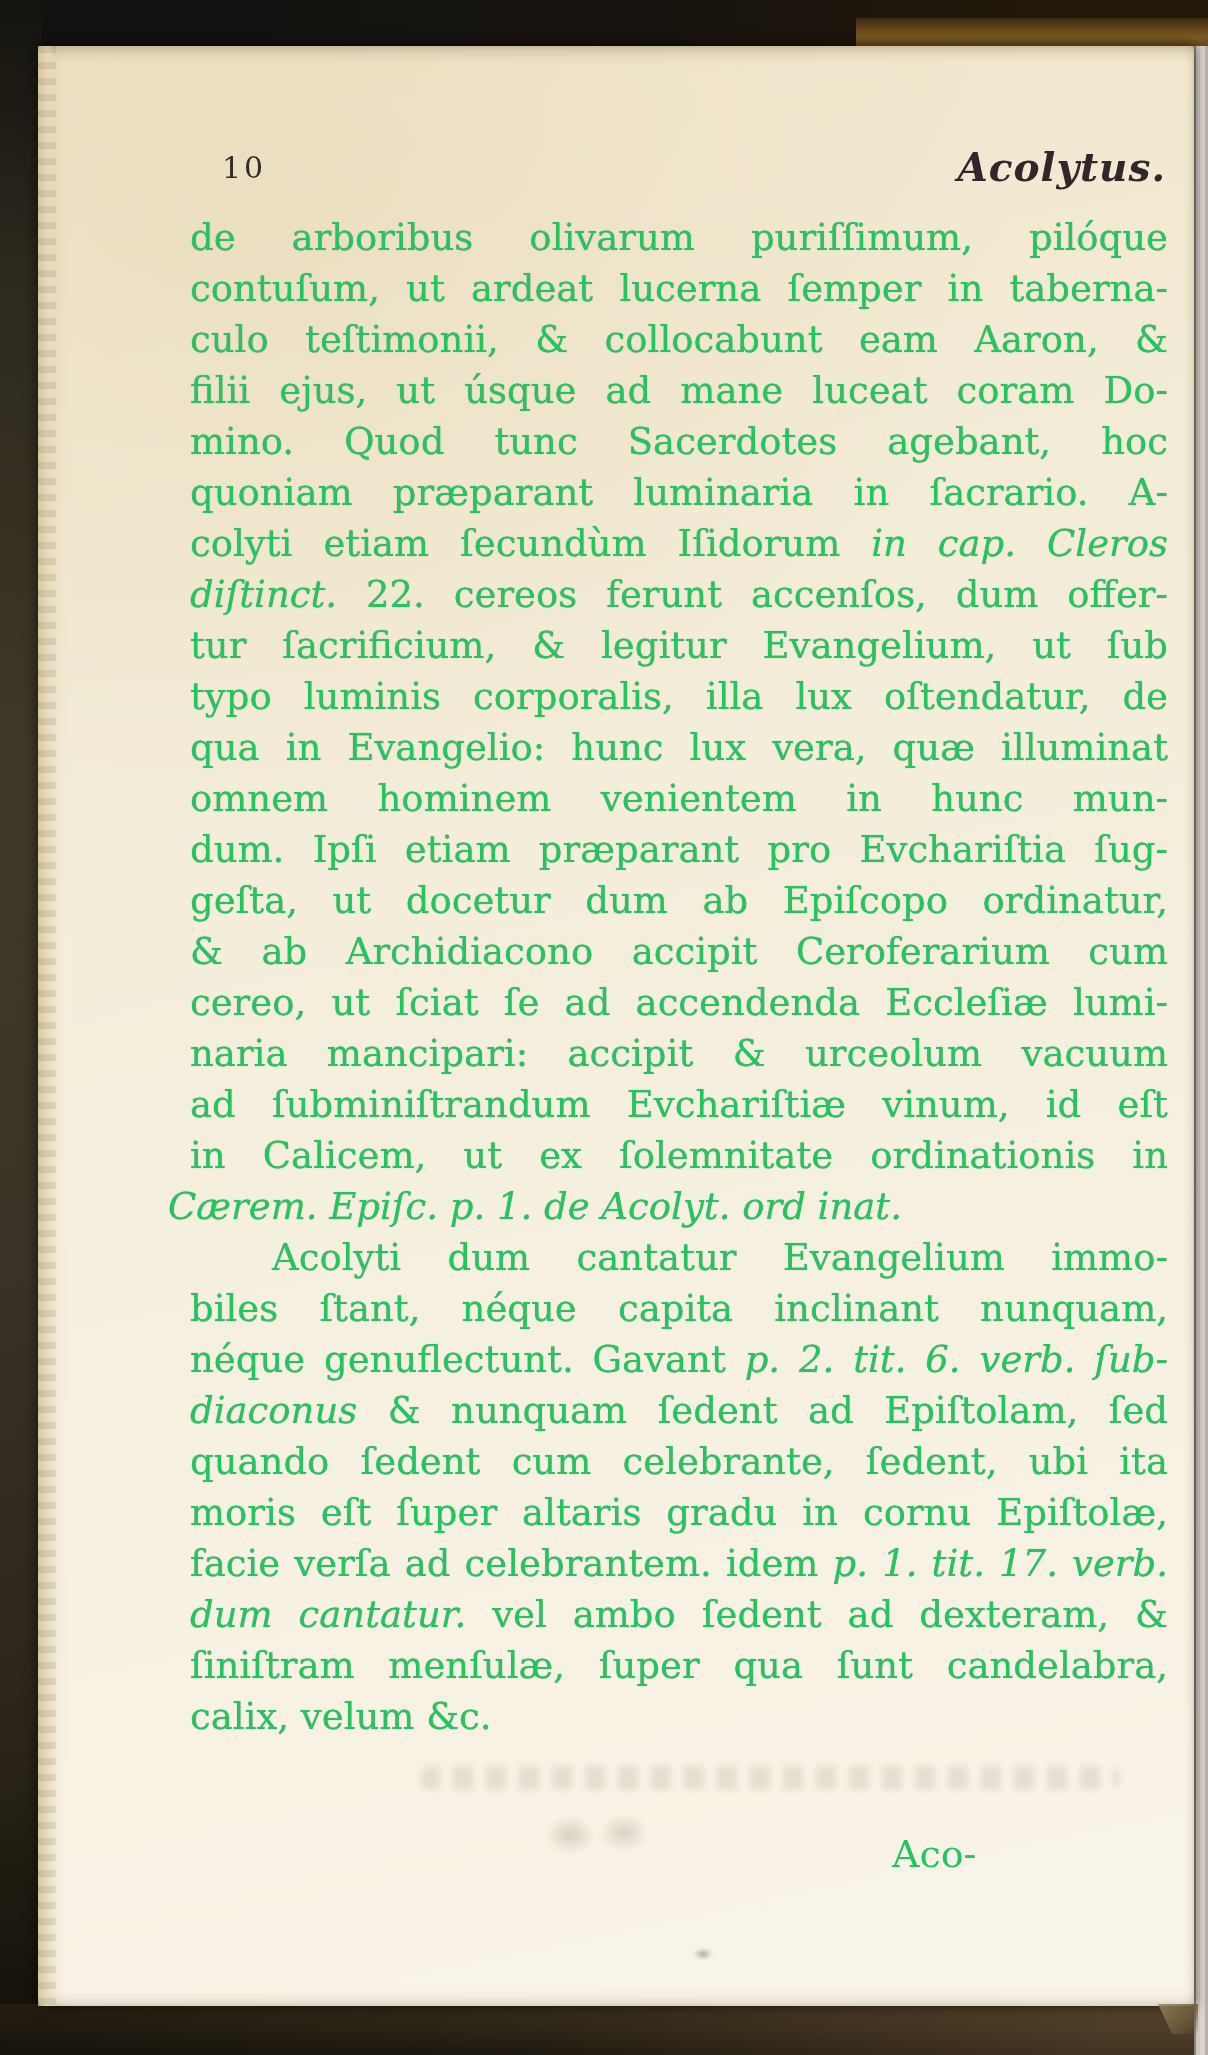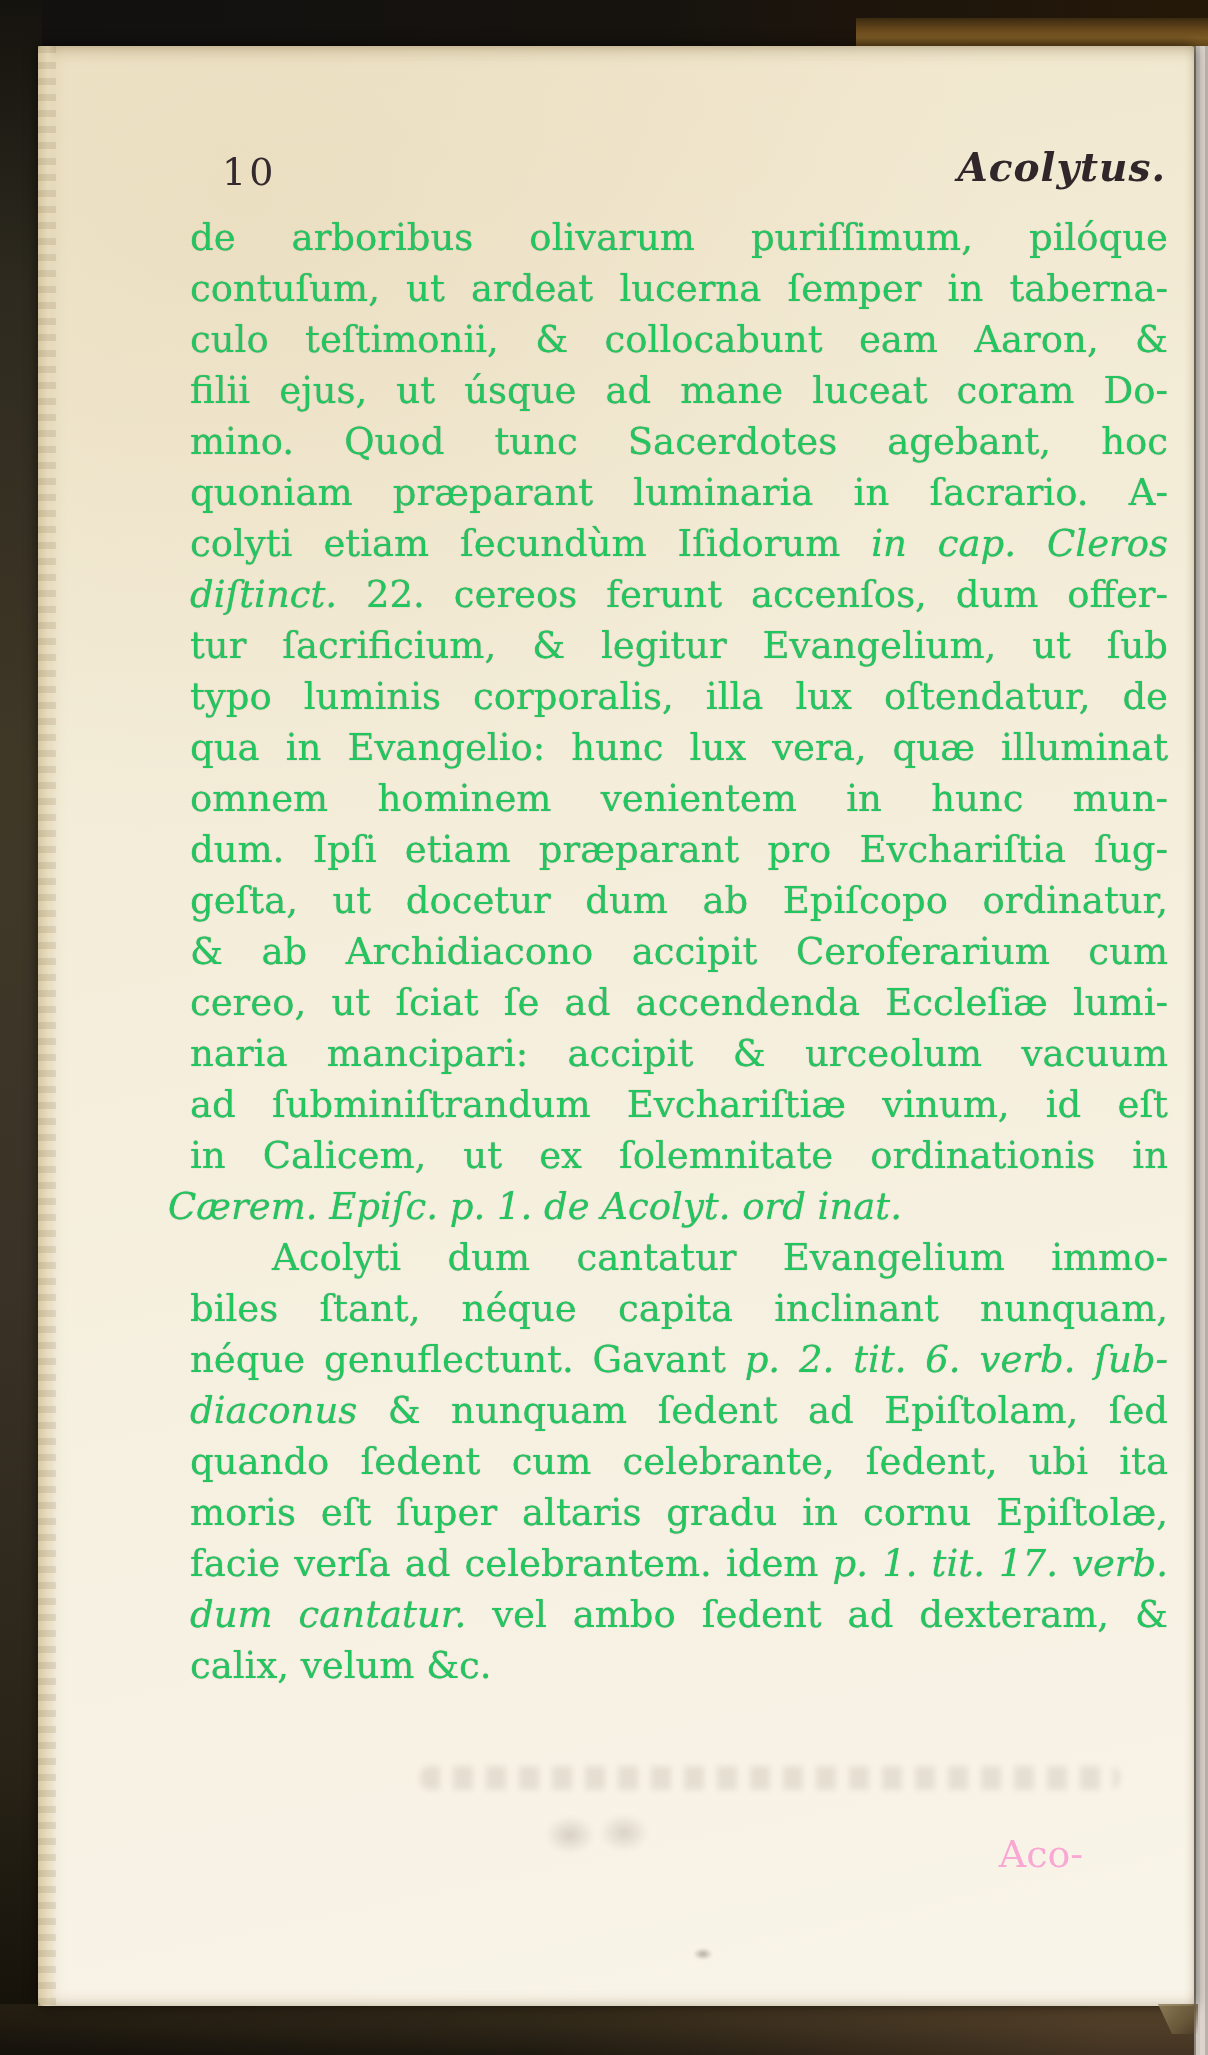--- a/index.html
+++ b/index.html
@@ -53,40 +53,40 @@
   .deckle{
     position:absolute;left:38px;top:46px;width:18px;height:1960px;
     background:
       repeating-linear-gradient(180deg, rgba(120,95,55,.18) 0 7px, rgba(0,0,0,0) 7px 16px),
       linear-gradient(90deg,#d9cba6 0%,#e9dec0 55%,rgba(0,0,0,0) 100%);
     opacity:.8;
   }
   
   .folio{
     position:absolute;left:222px;top:150px;
-    font-size:38px;color:#342a2e;letter-spacing:3px;
+    font-size:30px;color:#342a2e;letter-spacing:3px;
   }
   .running-header{
     position:absolute;left:186px;top:144px;width:980px;
     text-align:right;font-size:39px;font-style:italic;font-weight:bold;
     color:#31272b;letter-spacing:1px;
   }
   .body-text{
     position:absolute;left:190px;top:212px;width:978px;
     font-size:37px;line-height:51px;color:#22c55e;
     text-shadow:0 0 1px rgba(46,36,41,.45);
   }
   .line{white-space:normal;}
   .line.j{text-align:justify;text-align-last:justify;}
   .line.indent{padding-left:82px;}
   .line.hang{margin-left:-22px;}
   .it{font-style:italic;margin-top:12px;}
   .catchword{
-    position:absolute;left:966px;top:1832px;width:150px;
-    text-align:center;font-size:38px;color:#f9a8d4;
+    position:absolute;left:892px;top:1832px;width:150px;
+    text-align:left;font-size:38px;color:#22c55e;
   }
   
   .show-through{position:absolute;pointer-events:none;}
   .st-band{
     left:420px;top:1766px;width:700px;height:24px;
     background:repeating-linear-gradient(90deg, rgba(115,105,90,.22) 0 20px, rgba(0,0,0,0) 20px 33px);
     filter:blur(3px);border-radius:10px;opacity:.65;
   }
   .st-mark{
     left:540px;top:1812px;width:120px;height:46px;
@@ -144,20 +144,21 @@
       <div class="line j"><span>in Calicem, ut ex ſolemnitate ordinationis in</span></div>
       <div class="line hang"><span class="it">Cærem. Epiſc. p. 1. de Acolyt. ord inat.</span></div>
       <div class="line j indent"><span>Acolyti dum cantatur Evangelium immo-</span></div>
       <div class="line j"><span>biles ſtant, néque capita inclinant nunquam,</span></div>
       <div class="line j"><span>néque genuflectunt. Gavant </span><span class="it">p. 2. tit. 6. verb. ſub-</span></div>
       <div class="line j"><span class="it">diaconus</span><span> &amp; nunquam ſedent ad Epiſtolam, ſed</span></div>
       <div class="line j"><span>quando ſedent cum celebrante, ſedent, ubi ita</span></div>
       <div class="line j"><span>moris eſt ſuper altaris gradu in cornu Epiſtolæ,</span></div>
       <div class="line j"><span>facie verſa ad celebrantem. idem </span><span class="it">p. 1. tit. 17. verb.</span></div>
       <div class="line j"><span class="it">dum cantatur.</span><span> vel ambo ſedent ad dexteram, &amp;</span></div>
+      <div class="line j"><span>ſiniſtram menſulæ, ſuper qua ſunt candelabra,</span></div>
       <div class="line"><span>calix, velum &amp;c.</span></div>
     </div>
 
   <div class="show-through st-band"></div>
   <div class="show-through st-mark"></div>
   <div class="show-through st-smudge"></div>
 
   <div class="catchword">Aco-</div>
   <div class="corner-mark"></div>
 </div>

